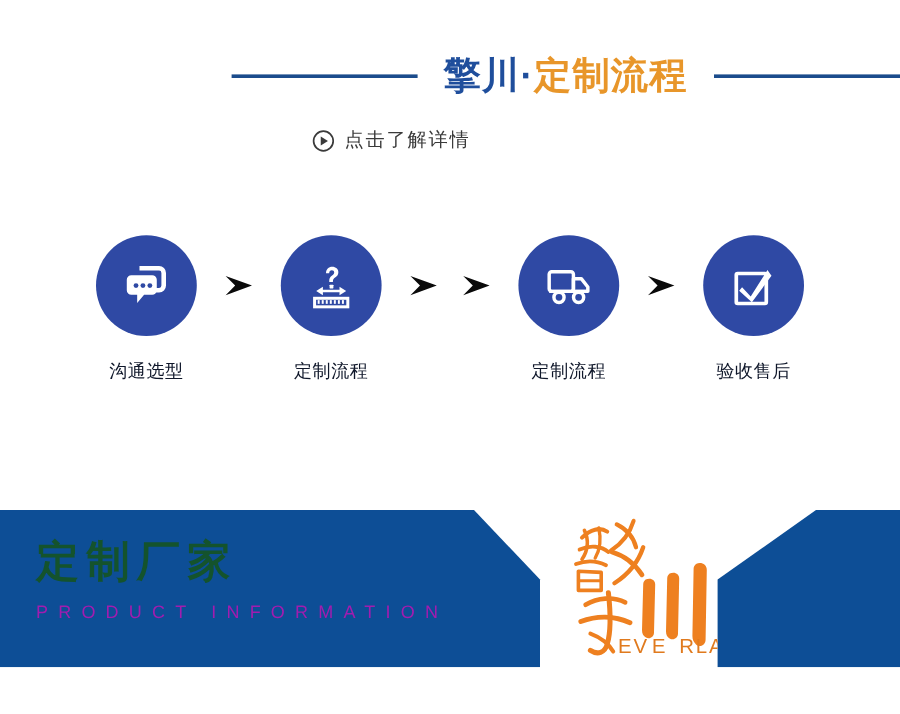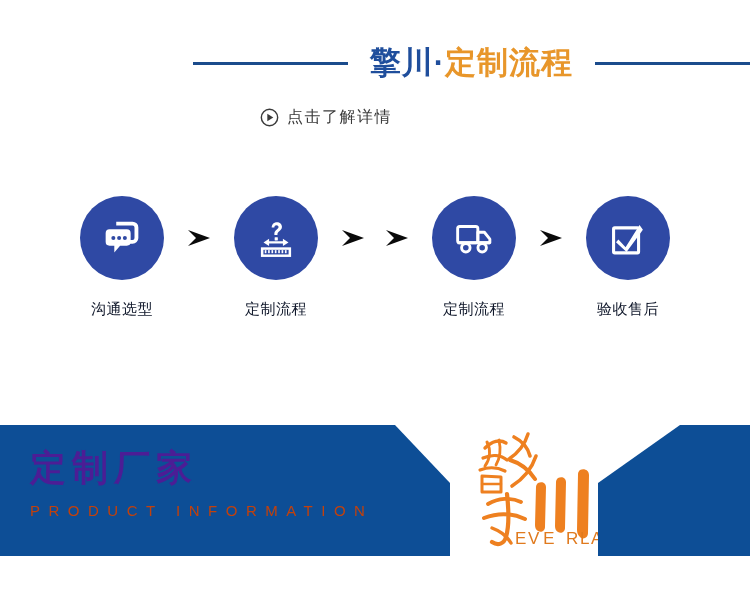--- a/index.html
+++ b/index.html
@@ -59,25 +59,25 @@
 
   
   .banner {
     position: absolute; left: 0; top: 425px; width: 750px; height: 131px;
   }
   .banner-shape { position: absolute; inset: 0; display: block; }
   .banner-text {
     position: absolute; left: 30px; top: 22px; width: 430px;
   }
   .banner-title {
-    font-size: 36px; font-weight: bold; color: #4c1d95;
+    font-size: 36px; font-weight: bold; color: #14532d;
     letter-spacing: 6px; line-height: 1.15; white-space: nowrap;
   }
   .banner-sub {
-    margin-top: 14px; font-size: 15px; color: #c2410c;
+    margin-top: 14px; font-size: 15px; color: #a21caf;
     letter-spacing: 8.5px; white-space: nowrap; font-weight: normal;
   }
   .logo {
     position: absolute; left: 470px; top: -5px; width: 128px; height: 136px;
   }
   .logo svg { display: block; }
 </style>
 </head>
 <body>
 

